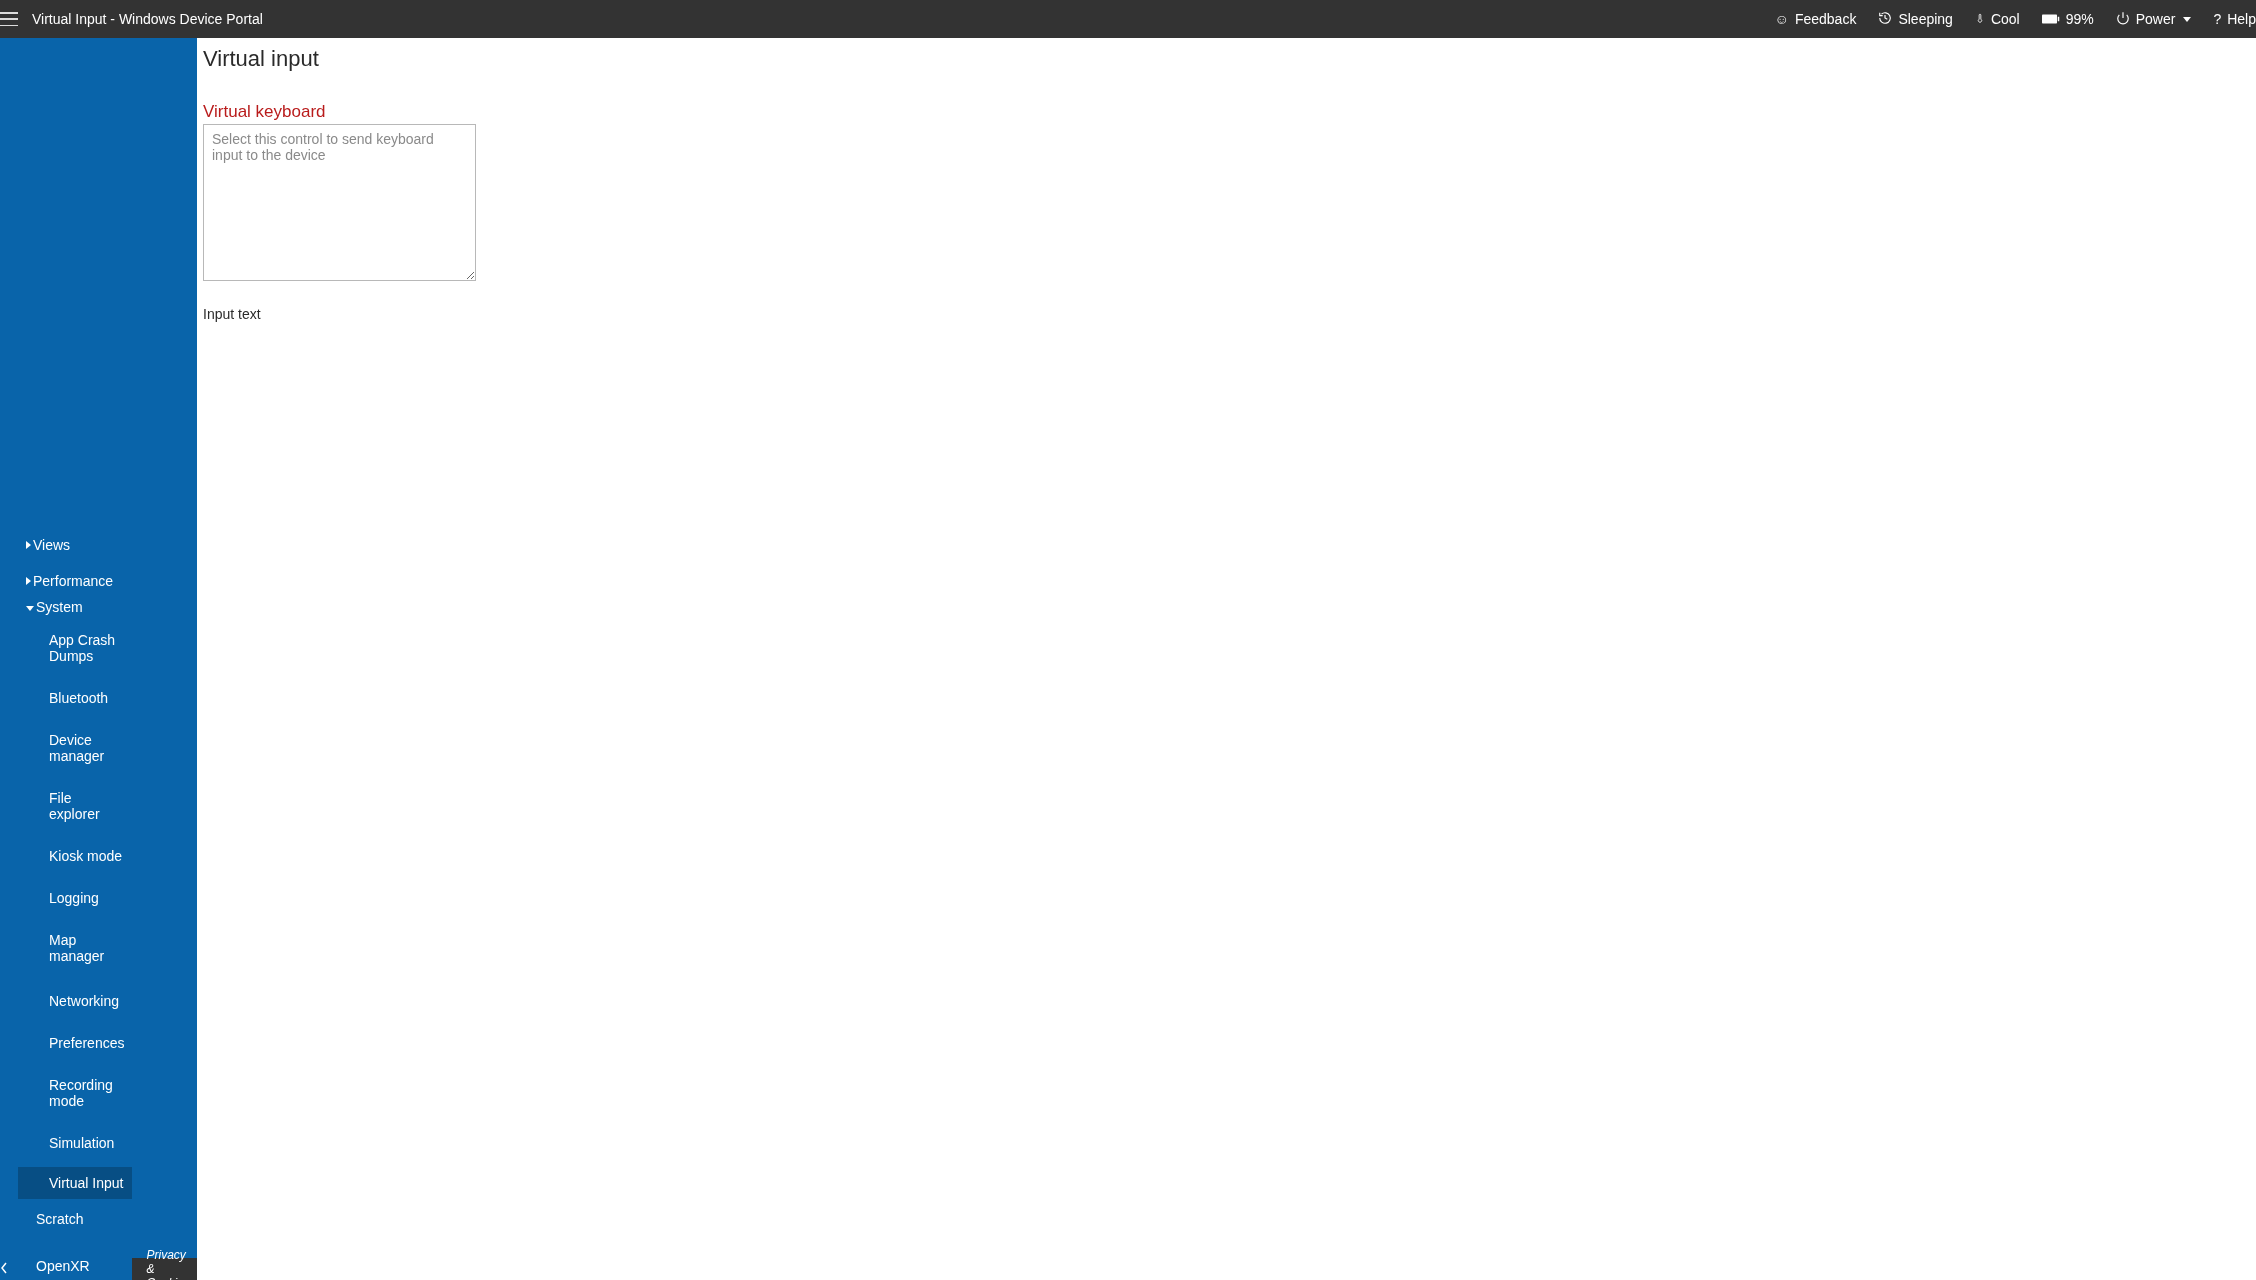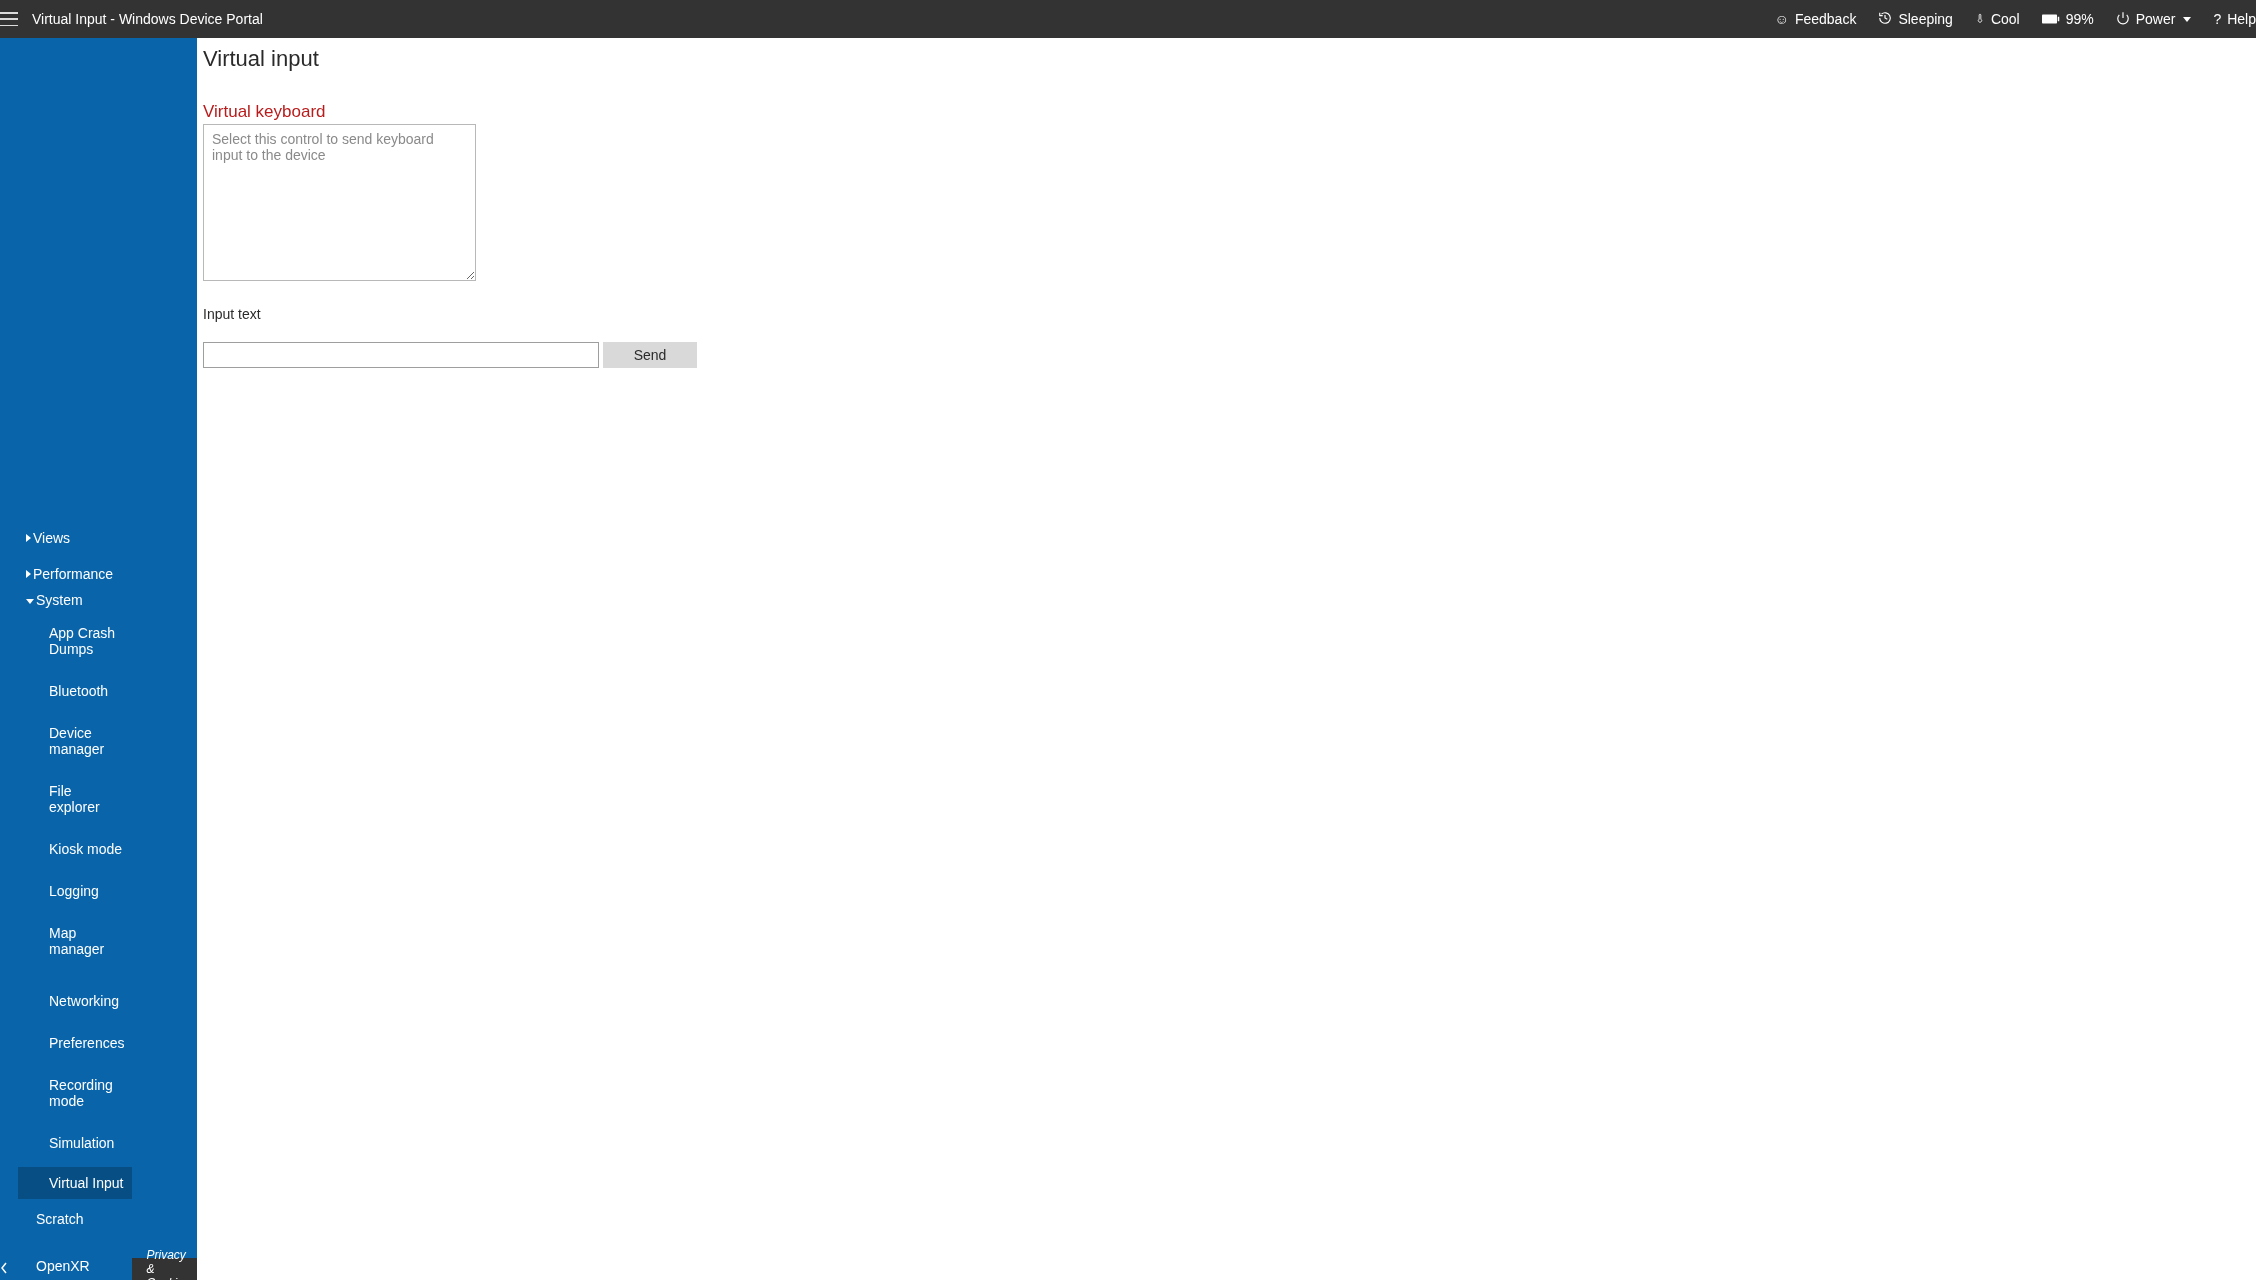--- a/index.html
+++ b/index.html
@@ -241,21 +241,21 @@
         <span>System</span>
       </div>
 
       <div class="nav-sub" style="margin-top:4px"><span>App Crash Dumps</span></div>
       <div class="nav-sub" style="margin-top:10px"><span>Bluetooth</span></div>
       <div class="nav-sub" style="margin-top:10px"><span>Device manager</span></div>
       <div class="nav-sub" style="margin-top:10px"><span>File explorer</span></div>
       <div class="nav-sub" style="margin-top:10px"><span>Kiosk mode</span></div>
       <div class="nav-sub" style="margin-top:10px"><span>Logging</span></div>
       <div class="nav-sub" style="margin-top:10px"><span>Map manager</span></div>
-      <div class="nav-sub" style="margin-top:20px"><span>Networking</span></div>
+      <div class="nav-sub" style="margin-top:13px"><span>Networking</span></div>
       <div class="nav-sub" style="margin-top:10px"><span>Preferences</span></div>
       <div class="nav-sub" style="margin-top:10px"><span>Recording mode</span></div>
       <div class="nav-sub" style="margin-top:10px"><span>Simulation</span></div>
       <div class="nav-sub active" style="margin-top:8px"><span>Virtual Input</span></div>
 
       <div class="nav-section level1" style="margin-top:6px">
         <span>Scratch</span>
       </div>
       <div class="nav-section level1" style="margin-top:19px">
         <span>OpenXR</span>
@@ -267,18 +267,14 @@
   </div>
 
   <div class="content">
     <div class="page-title">Virtual input</div>
 
     <div class="section-label">Virtual keyboard</div>
     <textarea class="vk-textarea" placeholder="Select this control to send keyboard input to the device" style=""></textarea>
 
     <div class="input-text-label">Input text</div>
 
-    <div class="send-row">
-      <input type="text" class="input-text" style="">
-      <button class="send-btn">Send</button>
-    </div>
   </div>
 </div>
 
 </body></html>

